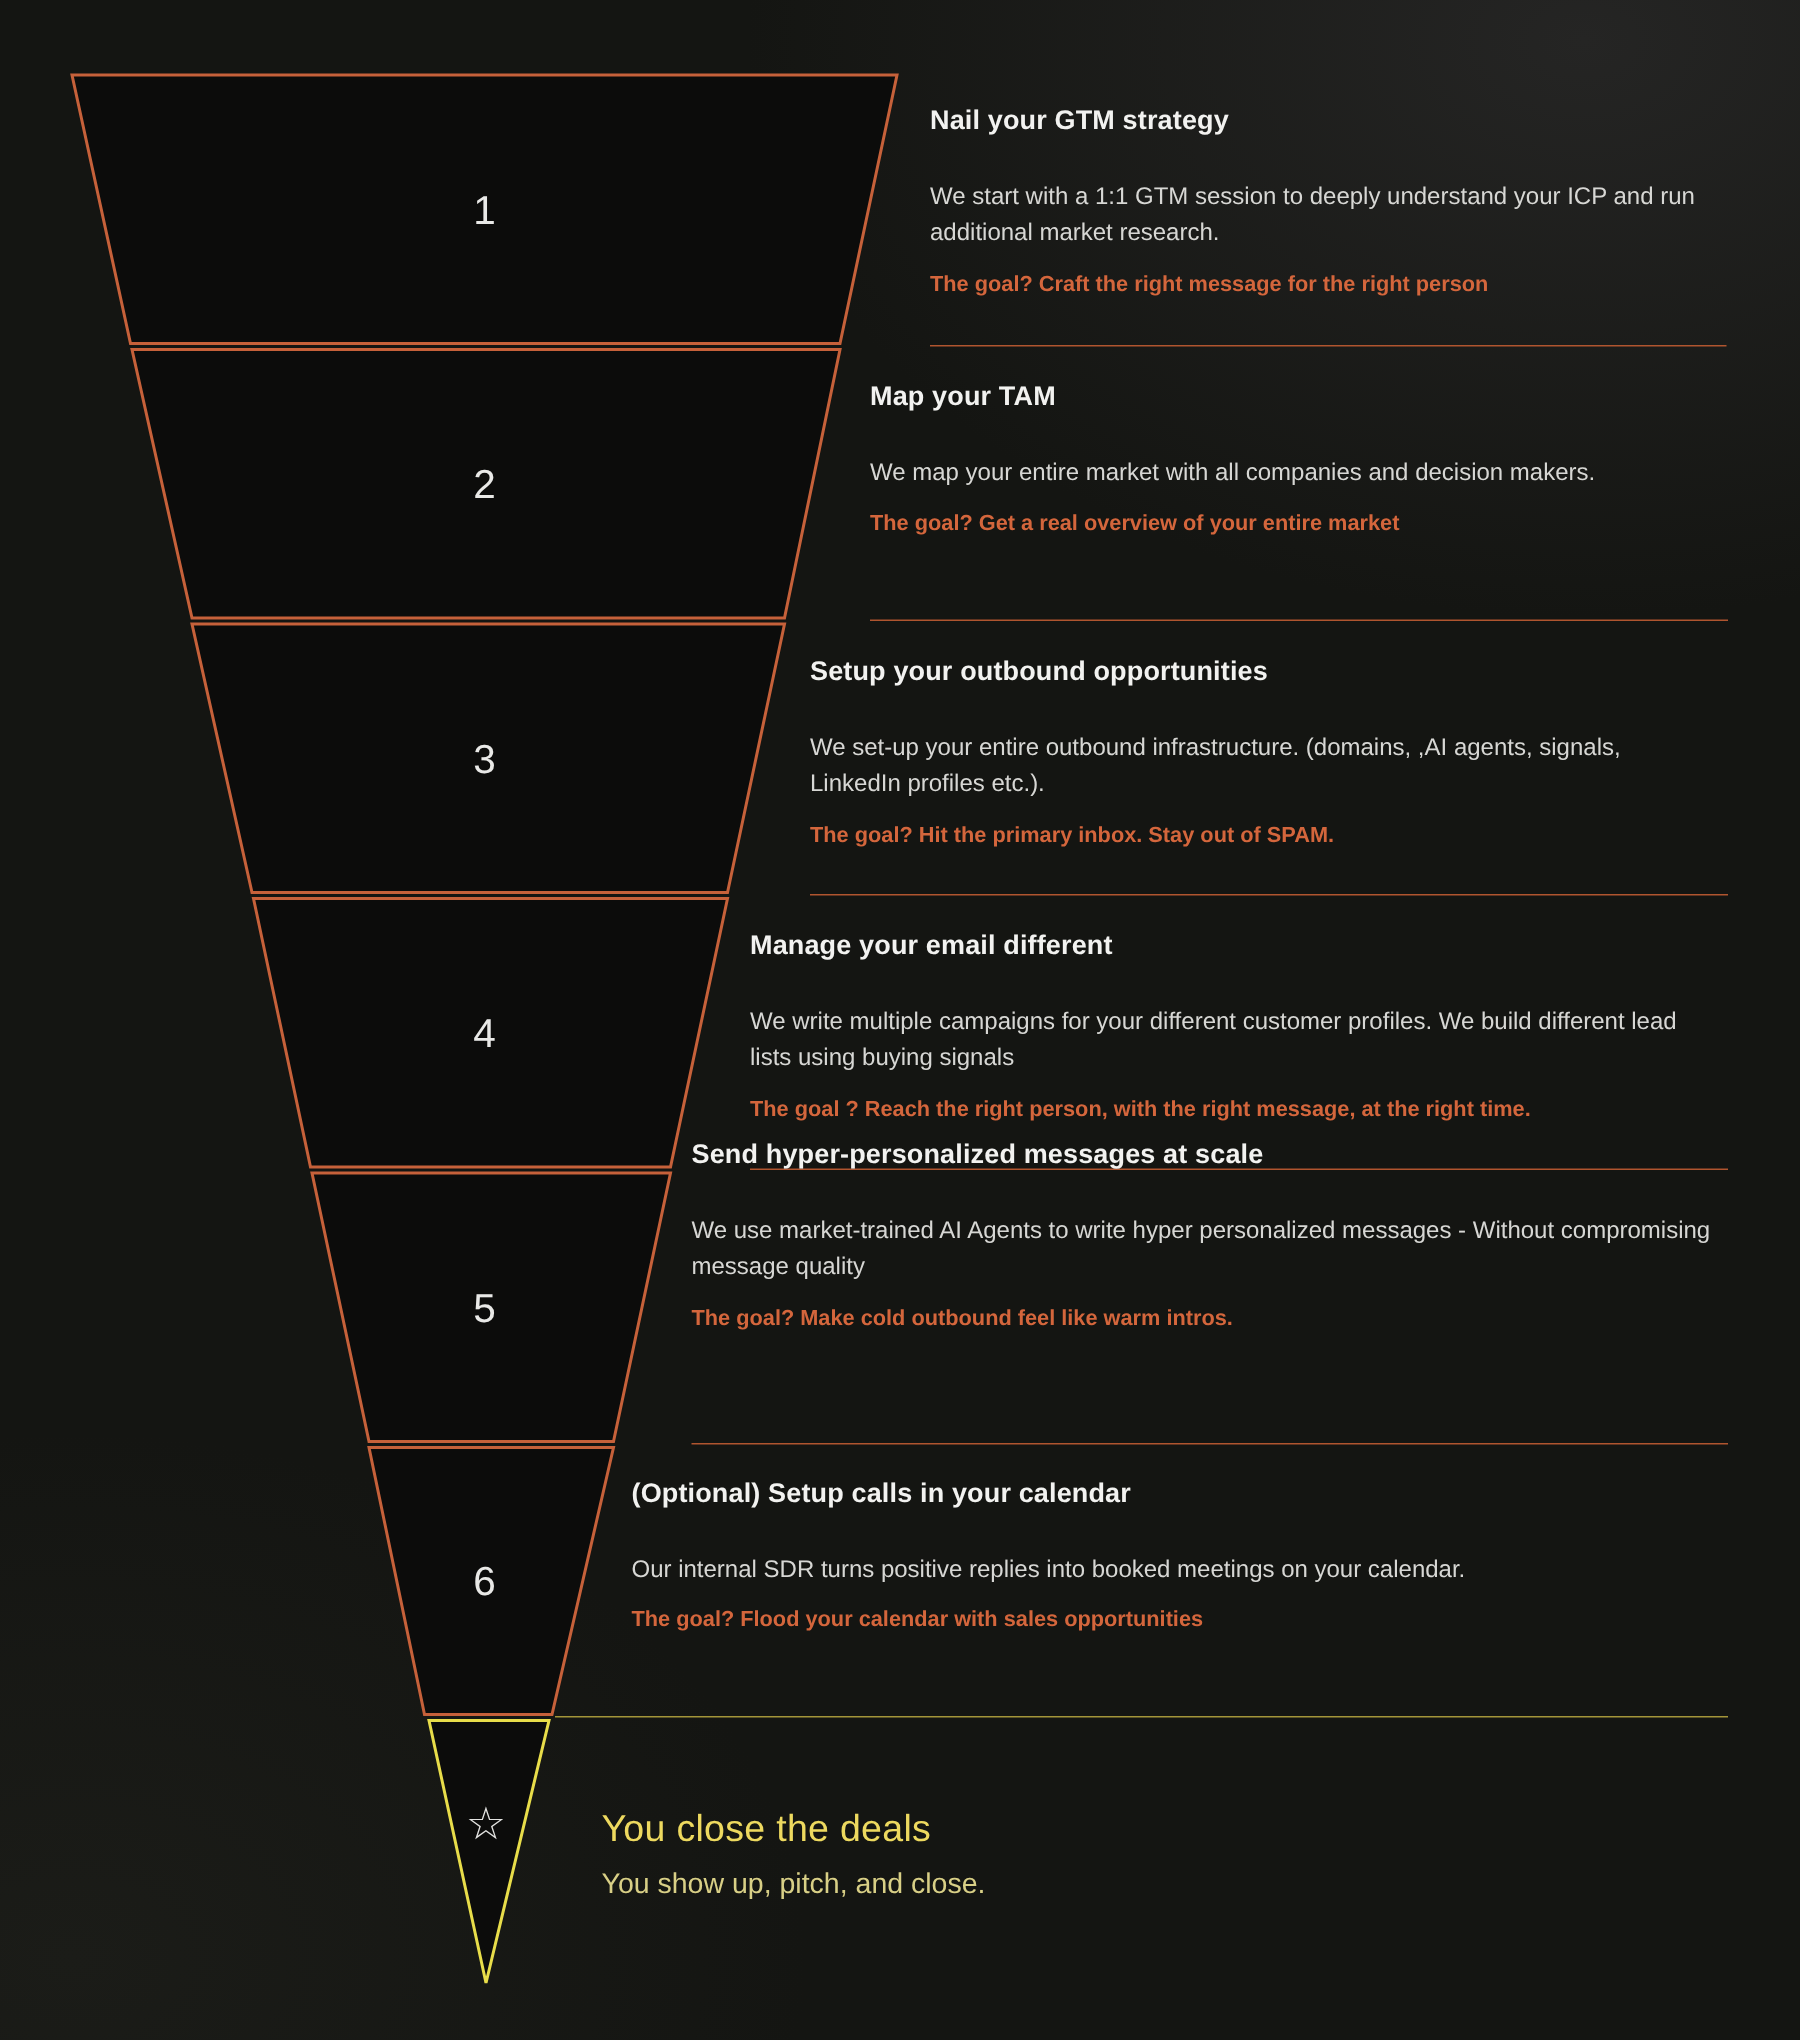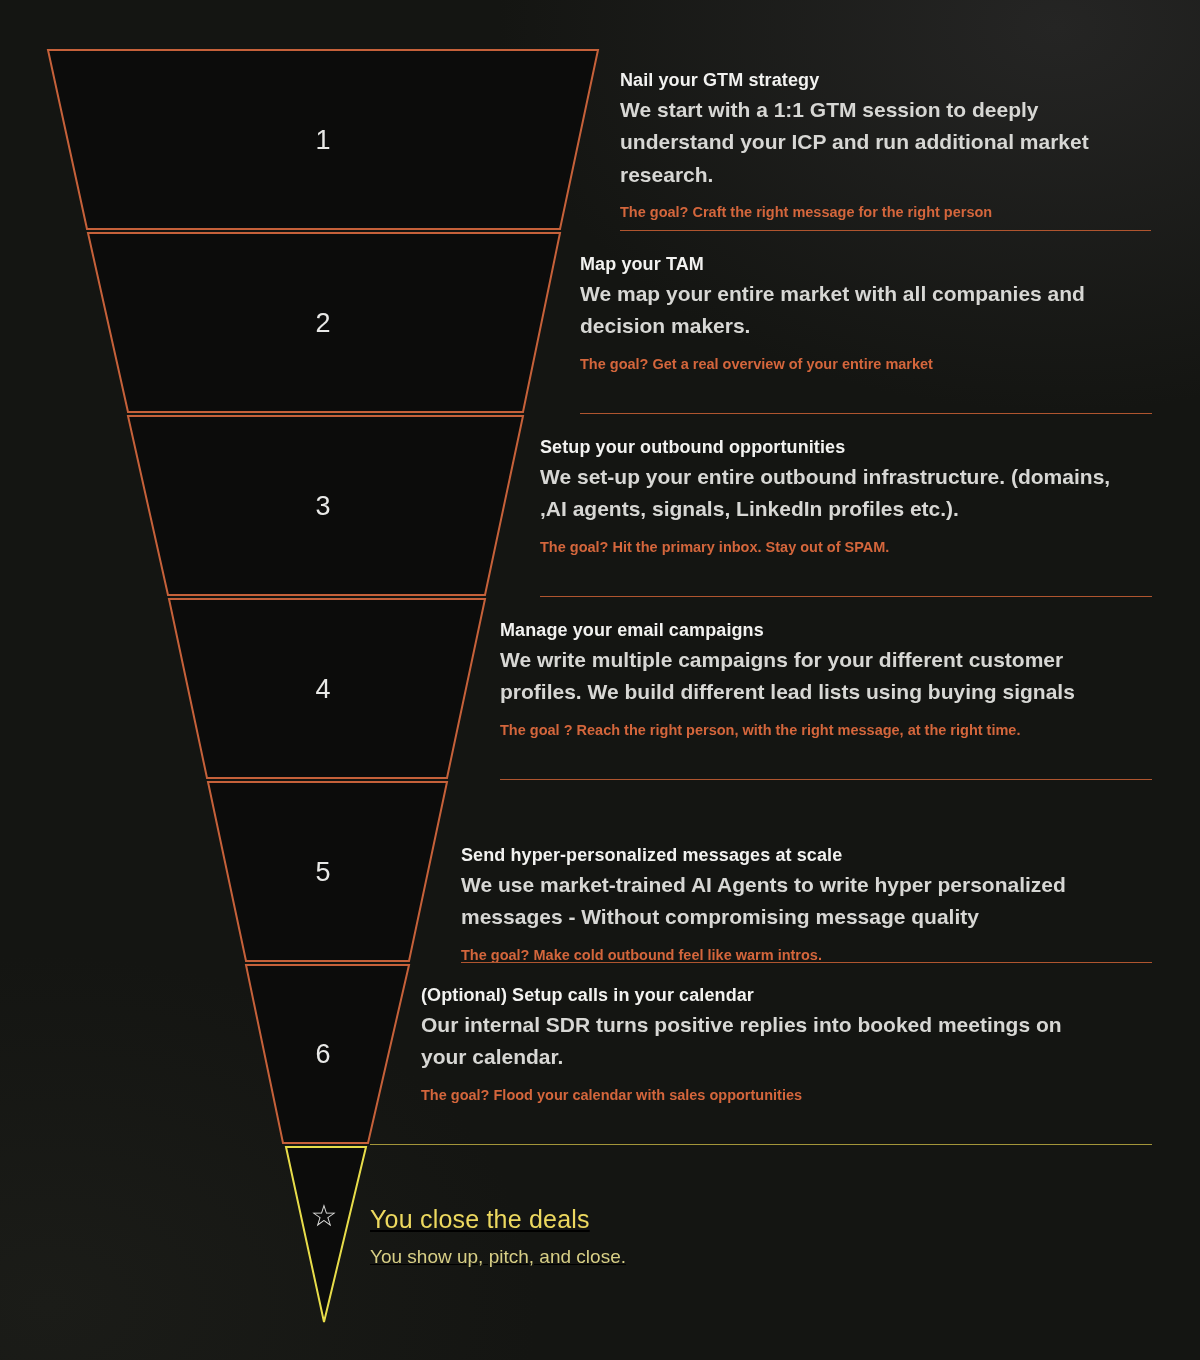--- a/index.html
+++ b/index.html
@@ -56,25 +56,25 @@
 
   .step-title {
     font-size: 18px;
     font-weight: bold;
     color: #f2f2f0;
     letter-spacing: .1px;
     line-height: 1.2;
   }
 
   .step-body {
-    margin-top: 2px;
-    font-size: 21px;
+    margin-top: 28px;
+    font-size: 16px;
     color: #d7d7d4;
     line-height: 1.55;
-    font-weight: 700;
+    font-weight: 400;
   }
 
   .step-goal {
     margin-top: 12px;
     font-size: 14.5px;
     font-weight: bold;
     color: #d4663c;
     line-height: 1.3;
   }
 
@@ -146,38 +146,38 @@
   <div class="divider" style="left:580px; top:413px; width:572px;"></div>
 
   <div class="step" style="left:540px; top:437px; width:620px;">
     <div class="step-title">Setup your outbound opportunities</div>
     <div class="step-body">We set-up your entire outbound infrastructure. (domains, ,AI agents, signals, LinkedIn profiles etc.).</div>
     <div class="step-goal">The goal? Hit the primary inbox. Stay out of SPAM.</div>
   </div>
   <div class="divider" style="left:540px; top:596px; width:612px;"></div>
 
   <div class="step" style="left:500px; top:620px; width:660px;">
-    <div class="step-title">Manage your email campaigns</div>
+    <div class="step-title">Manage your email different</div>
     <div class="step-body">We write multiple campaigns for your different customer profiles. We build different lead lists using buying signals</div>
     <div class="step-goal">The goal ? Reach the right person, with the right message,  at the right time.</div>
   </div>
   <div class="divider" style="left:500px; top:779px; width:652px;"></div>
 
-  <div class="step" style="left:461px; top:845px; width:700px;">
+  <div class="step" style="left:461px; top:759px; width:700px;">
     <div class="step-title">Send hyper-personalized messages at scale</div>
     <div class="step-body">We use market-trained AI Agents to write hyper personalized messages - Without compromising message quality</div>
     <div class="step-goal">The goal? Make cold outbound feel like warm intros.</div>
   </div>
   <div class="divider" style="left:461px; top:962px; width:691px;"></div>
 
   <div class="step" style="left:421px; top:985px; width:700px;">
     <div class="step-title">(Optional) Setup calls in your calendar</div>
     <div class="step-body">Our internal SDR turns positive replies into booked meetings on your calendar.</div>
     <div class="step-goal">The goal? Flood your calendar with sales opportunities</div>
   </div>
   <div class="divider final-divider" style="left:370px; top:1144px; width:782px;"></div>
 
-  <div id="closing" style="left:370px; top:1205px; width:600px;text-decoration:underline;">
+  <div id="closing" style="left:401px; top:1205px; width:600px;">
     <div class="closing-title">You close the deals</div>
     <div class="closing-sub">You show up, pitch, and close.</div>
   </div>
 
 </div>
 
 </body></html>

